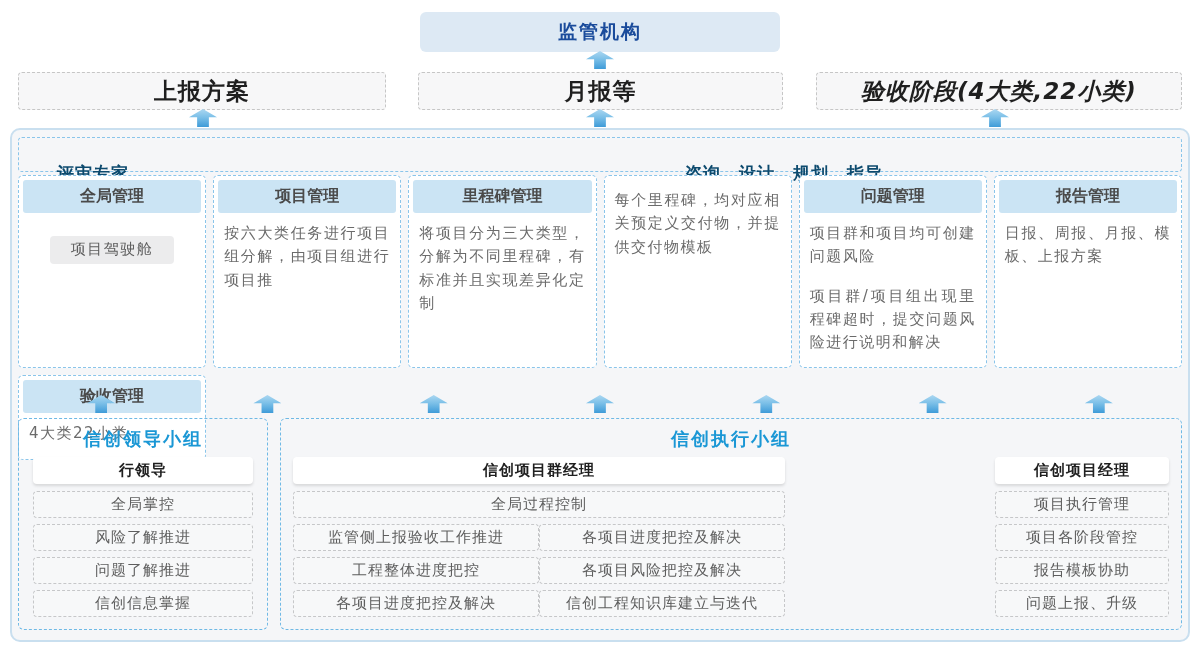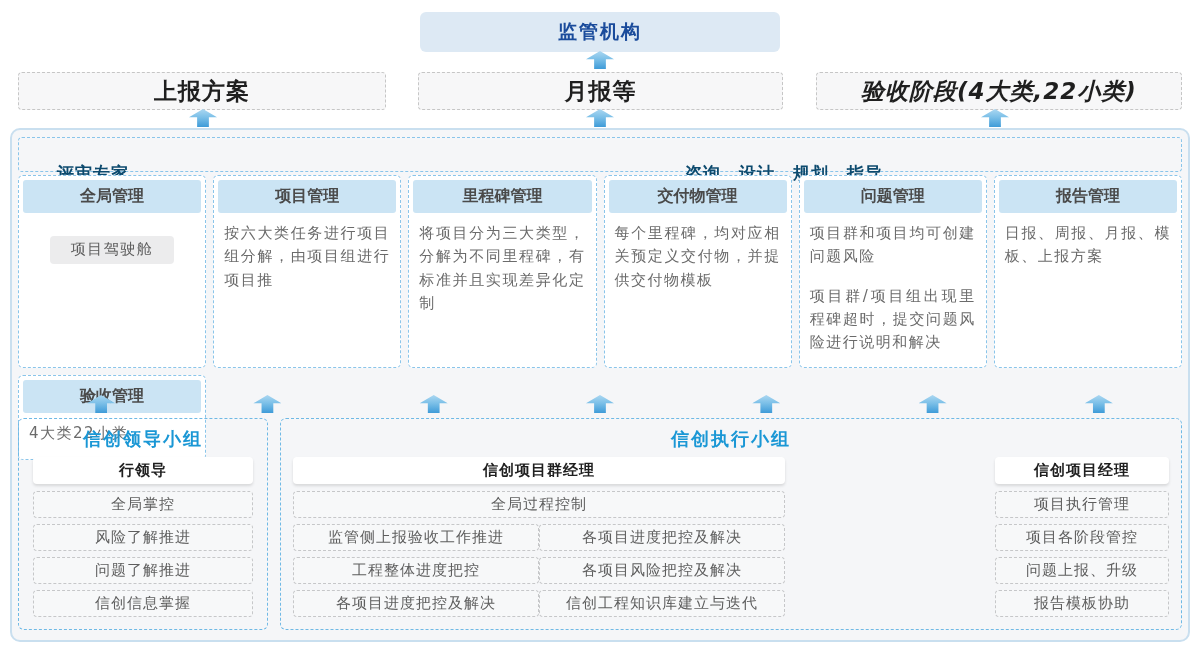--- a/index.html
+++ b/index.html
@@ -115,21 +115,20 @@
     </div>
 
     <div class="col">
       <div class="col-h">里程碑管理</div>
       <div class="col-b">
         <p>将项目分为三大类型，分解为不同里程碑，有标准并且实现差异化定制</p>
       </div>
     </div>
 
     <div class="col">
-      <div class="col-h">交付物管理</div>
       <div class="col-b">
         <p>每个里程碑，均对应相关预定义交付物，并提供交付物模板</p>
       </div>
     </div>
 
     <div class="col">
       <div class="col-h">问题管理</div>
       <div class="col-b">
         <p>项目群和项目均可创建问题风险</p>
         <p>项目群/项目组出现里程碑超时，提交问题风险进行说明和解决</p>
@@ -203,22 +202,22 @@
             <div class="item">各项目风险把控及解决</div>
             <div class="item">各项目进度把控及解决</div>
             <div class="item">信创工程知识库建立与迭代</div>
           </div>
         </div>
 
         <div class="sec sec-b">
           <div class="bar">信创项目经理</div>
           <div class="item">项目执行管理</div>
           <div class="item">项目各阶段管控</div>
+          <div class="item">报告模板协助</div>
           <div class="item">问题上报、升级</div>
-          <div class="item">报告模板协助</div>
         </div>
 
 
       </div>
     </div>
 
   </div>
 
 </div>
 

